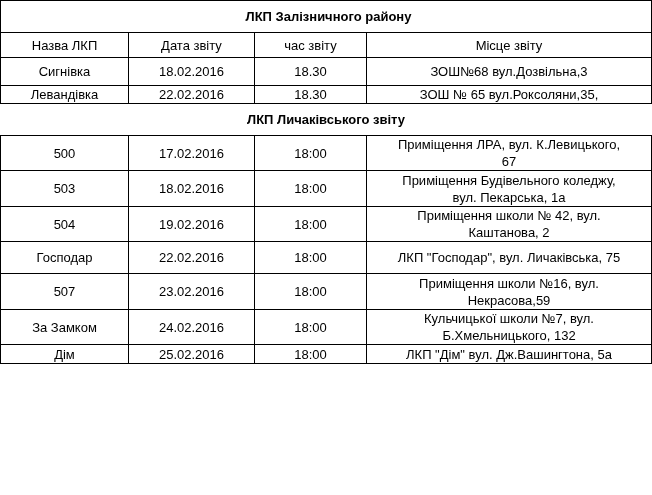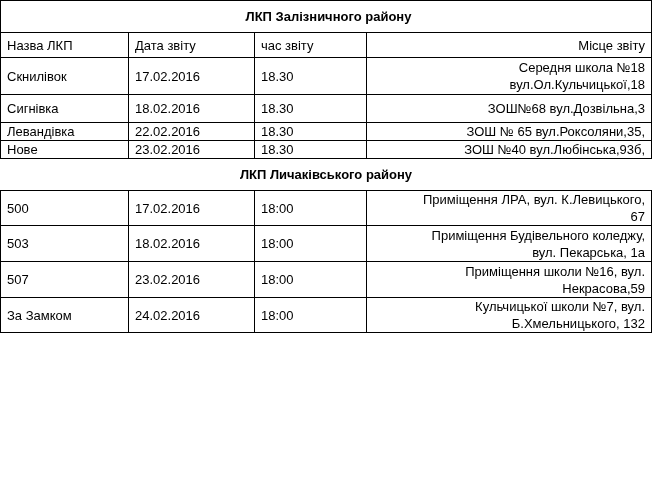--- a/index.html
+++ b/index.html
@@ -1,20 +1,20 @@
 <!DOCTYPE html>
 <html><head>
 <meta charset="utf-8">
 <style>
   html, body { margin: 0; padding: 0; background: #ffffff; }
   body { width: 652px; height: 495px; overflow: hidden; font-family: "Liberation Sans", sans-serif; font-size: 13px; color: #000; }
   table { border-collapse: collapse; position: absolute; left: 0; top: 0; width: 651px; table-layout: fixed; }
   td { border: 1px solid #000; padding: 0 6px; vertical-align: middle; line-height: 17px; }
-  td.c { text-align: left; }
-  td.l { text-align: right; }
+  td.c { text-align: center; }
+  td.l { text-align: center; }
   tr.sec td { border: 1px solid #000; text-align: center; font-weight: bold; padding-left: 11px; }
   tr.sec2 td { border-left: none; border-right: none; text-align: center; font-weight: bold; }
 </style>
 </head>
 <body>
 
 <table>
   <colgroup>
     <col style="width:128px">
     <col style="width:126px">
@@ -25,82 +25,88 @@
     <tr class="sec" style="height:32px">
       <td colspan="4">ЛКП Залізничного району</td>
     </tr>
     <tr style="height:25px">
       <td class="c">Назва ЛКП</td>
       <td class="c">Дата звіту</td>
       <td class="c">час звіту</td>
       <td class="l">Місце звіту</td>
     </tr>
 
-    <tr style="height:37px">
-      <td class="c">Скнилівок</td>
-      <td class="c">17.02.2016</td>
-      <td class="c">18.30</td>
-      <td class="l">
-          <div>Середня школа №18</div>
-          <div>вул.Ол.Кульчицької,18</div>
-        </td>
-    </tr>
     <tr style="height:28px">
       <td class="c">Сигнівка</td>
       <td class="c">18.02.2016</td>
       <td class="c">18.30</td>
       <td class="l">ЗОШ№68 вул.Дозвільна,3</td>
     </tr>
     <tr style="height:17px">
       <td class="c">Левандівка</td>
       <td class="c">22.02.2016</td>
       <td class="c">18.30</td>
       <td class="l">ЗОШ № 65 вул.Роксоляни,35,</td>
     </tr>
-    <tr style="height:18px">
-      <td class="c">Нове</td>
-      <td class="c">23.02.2016</td>
-      <td class="c">18.30</td>
-      <td class="l">ЗОШ №40 вул.Любінська,93б,</td>
-    </tr>
 
     <tr class="sec2" style="height:32px">
-      <td colspan="4">ЛКП Личаківського району</td>
+      <td colspan="4">ЛКП Личаківського звіту</td>
     </tr>
 
     <tr style="height:35px">
       <td class="c">500</td>
       <td class="c">17.02.2016</td>
       <td class="c">18:00</td>
       <td class="l">
           <div>Приміщення ЛРА, вул. К.Левицького,</div>
           <div>67</div>
         </td>
     </tr>
     <tr style="height:36px">
       <td class="c">503</td>
       <td class="c">18.02.2016</td>
       <td class="c">18:00</td>
       <td class="l">
           <div>Приміщення Будівельного коледжу,</div>
           <div>вул. Пекарська, 1а</div>
         </td>
     </tr>
+    <tr style="height:35px">
+      <td class="c">504</td>
+      <td class="c">19.02.2016</td>
+      <td class="c">18:00</td>
+      <td class="l">
+          <div>Приміщення школи № 42, вул.</div>
+          <div>Каштанова, 2</div>
+        </td>
+    </tr>
+    <tr style="height:32px">
+      <td class="c">Господар</td>
+      <td class="c">22.02.2016</td>
+      <td class="c">18:00</td>
+      <td class="l">ЛКП "Господар", вул. Личаківська, 75</td>
+    </tr>
     <tr style="height:36px">
       <td class="c">507</td>
       <td class="c">23.02.2016</td>
       <td class="c">18:00</td>
       <td class="l">
           <div>Приміщення школи №16, вул.</div>
           <div>Некрасова,59</div>
         </td>
     </tr>
     <tr style="height:35px">
       <td class="c">За Замком</td>
       <td class="c">24.02.2016</td>
       <td class="c">18:00</td>
       <td class="l">
           <div>Кульчицької школи №7, вул.</div>
           <div>Б.Хмельницького, 132</div>
         </td>
     </tr>
+    <tr style="height:19px">
+      <td class="c">Дім</td>
+      <td class="c">25.02.2016</td>
+      <td class="c">18:00</td>
+      <td class="l">ЛКП "Дім" вул. Дж.Вашингтона, 5а</td>
+    </tr>
   </tbody>
 </table>
 
 </body></html>

